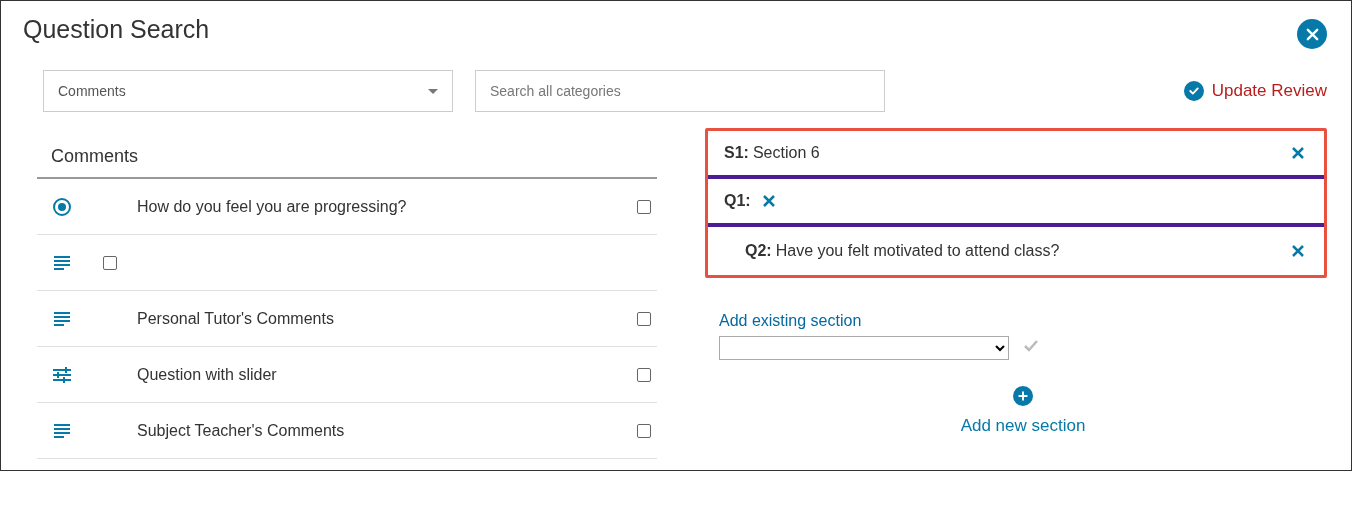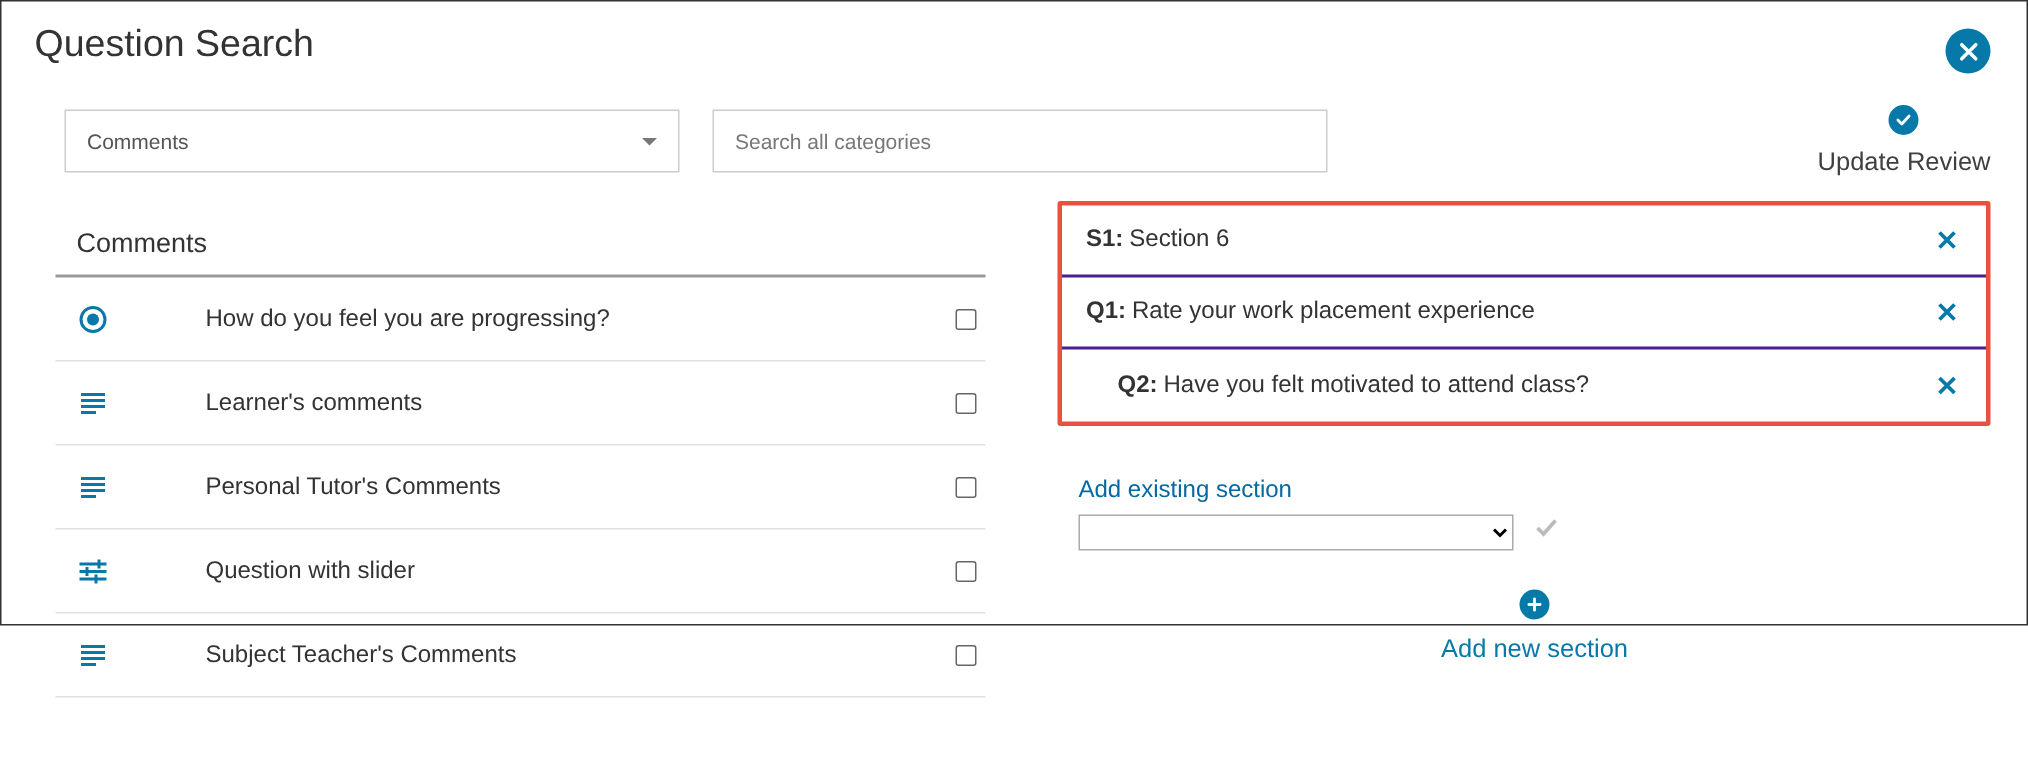--- a/index.html
+++ b/index.html
@@ -7,21 +7,21 @@
     font-family: "Segoe UI", Arial, sans-serif;
     background: #fff;
     color: #333;
     width: 1352px;
     height: 521px;
     position: relative;
   }
   .modal {
     border: 1px solid #333;
     width: 1352px;
-    height: 417px;
+    height: 471px;
     padding: 14px 20px 20px 20px;
     position: relative;
   }
   .title {
     font-size: 25px;
     font-weight: 400;
     color: #333;
     margin-bottom: 26px;
     margin-left: 2px;
   }
@@ -73,24 +73,23 @@
     color: #333;
     outline: none;
   }
   .search-input::placeholder { color: #777; }
   .update-link {
     margin-left: auto;
     margin-right: 4px;
     display: flex;
     align-items: center;
     gap: 8px;
-    color: #404040;
+    color: #b91c1c;
     font-size: 17px;
     cursor: pointer;
-    flex-direction: column;
   }
   .update-link .check-circle {
     width: 20px; height: 20px;
     border-radius: 50%;
     background: #0679a8;
     display: flex; align-items: center; justify-content: center;
   }
   .columns {
     display: flex;
     margin-top: 34px;
@@ -181,21 +180,21 @@
     margin-right: 4px;
   }
   .selected-box {
     border: 3px solid #e8513f;
     border-radius: 2px;
     position: relative;
     top: -18px;
   }
   .sel-row {
     height: 48px;
-    border-bottom: 2px solid #4c1d95;
+    border-bottom: 4px solid #4c1d95;
     display: flex;
     align-items: center;
     padding: 0 12px 0 16px;
     font-size: 16px;
     color: #333;
   }
   .sel-row:last-child { border-bottom: none; padding-left: 37px; }
   .sel-row .prefix { font-weight: 700; margin-right: 4px; }
   .sel-row .txt { flex: 1; }
   .sel-remove {
@@ -291,21 +290,20 @@
 
       <div class="q-row">
         <div class="q-icon">
             <div class="text-lines">
               <span></span>
               <span></span>
               <span></span>
               <span></span>
             </div>
           </div>
-        <div class="q-label">Learner's comments</div>
         <div class="checkbox"></div>
       </div>
 
       <div class="q-row">
         <div class="q-icon">
             <div class="text-lines">
               <span></span>
               <span></span>
               <span></span>
               <span></span>
@@ -350,21 +348,20 @@
           <span class="prefix">S1:</span>
           <span class="txt">Section 6</span>
           <span class="sel-remove">
             <svg viewBox="0 0 16 16">
                 <path d="M3 3 L13 13 M13 3 L3 13"></path>
               </svg>
           </span>
         </div>
         <div class="sel-row">
           <span class="prefix">Q1:</span>
-          <span class="txt">Rate your work placement experience</span>
           <span class="sel-remove">
             <svg viewBox="0 0 16 16">
                 <path d="M3 3 L13 13 M13 3 L3 13"></path>
               </svg>
           </span>
         </div>
         <div class="sel-row">
           <span class="prefix">Q2:</span>
           <span class="txt">Have you felt motivated to attend class?</span>
           <span class="sel-remove">

